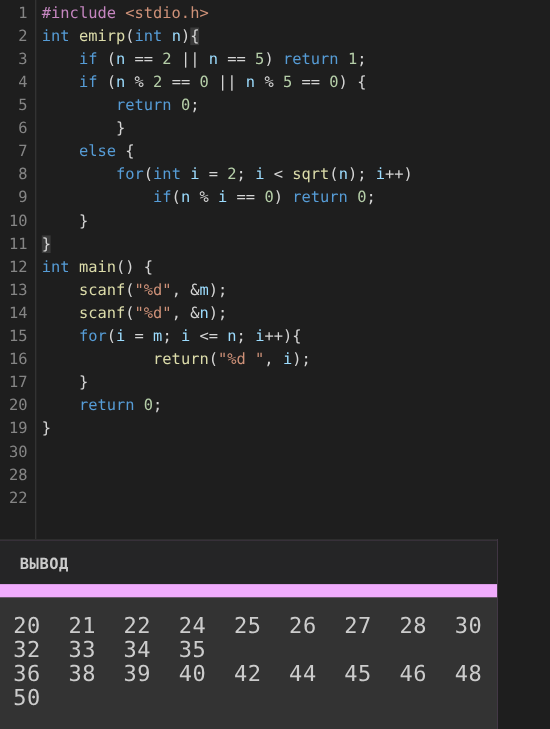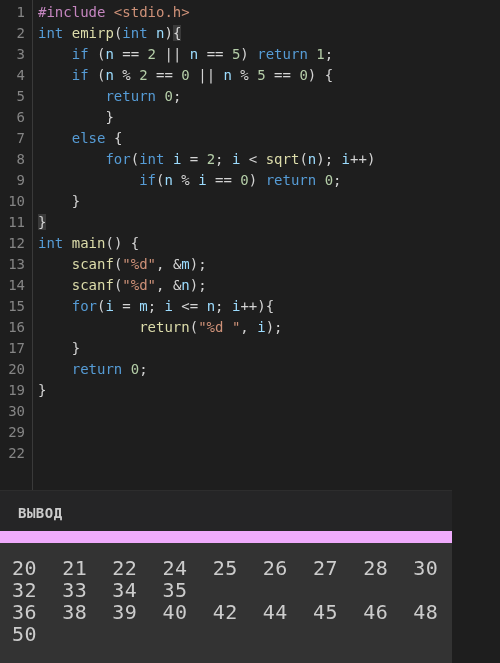--- a/index.html
+++ b/index.html
@@ -100,21 +100,21 @@
       <div class="ln">11</div>
       <div class="ln">12</div>
       <div class="ln">13</div>
       <div class="ln">14</div>
       <div class="ln">15</div>
       <div class="ln">16</div>
       <div class="ln">17</div>
       <div class="ln">20</div>
       <div class="ln">19</div>
       <div class="ln">30</div>
-      <div class="ln">29</div>
+      <div class="ln">28</div>
       <div class="ln">22</div>
     </div>
   <div class="code-area" id="code-area">
       <div class="code-line"><span class="tk-pp">#include </span><span class="tk-inc">&lt;stdio.h&gt;</span></div>
       <div class="code-line"><span class="tk-kw">int</span><span class="tk-op"> </span><span class="tk-fn">emirp</span><span class="tk-pun">(</span><span class="tk-kw">int</span><span class="tk-op"> </span><span class="tk-id">n</span><span class="tk-pun">)</span><span class="tk-pun tk-brace-hl">{</span></div>
       <div class="code-line"><span class="tk-op">    </span><span class="tk-kw">if</span><span class="tk-op"> </span><span class="tk-pun">(</span><span class="tk-id">n</span><span class="tk-op"> == </span><span class="tk-num">2</span><span class="tk-op"> || </span><span class="tk-id">n</span><span class="tk-op"> == </span><span class="tk-num">5</span><span class="tk-pun">)</span><span class="tk-op"> </span><span class="tk-kw">return</span><span class="tk-op"> </span><span class="tk-num">1</span><span class="tk-pun">;</span></div>
       <div class="code-line"><span class="tk-op">    </span><span class="tk-kw">if</span><span class="tk-op"> </span><span class="tk-pun">(</span><span class="tk-id">n</span><span class="tk-op"> % </span><span class="tk-num">2</span><span class="tk-op"> == </span><span class="tk-num">0</span><span class="tk-op"> || </span><span class="tk-id">n</span><span class="tk-op"> % </span><span class="tk-num">5</span><span class="tk-op"> == </span><span class="tk-num">0</span><span class="tk-pun">)</span><span class="tk-op"> </span><span class="tk-pun">{</span></div>
       <div class="code-line"><span class="tk-op">        </span><span class="tk-kw">return</span><span class="tk-op"> </span><span class="tk-num">0</span><span class="tk-pun">;</span></div>
       <div class="code-line"><span class="tk-op">        </span><span class="tk-pun">}</span></div>
       <div class="code-line"><span class="tk-op">    </span><span class="tk-kw">else</span><span class="tk-op"> </span><span class="tk-pun">{</span></div>

